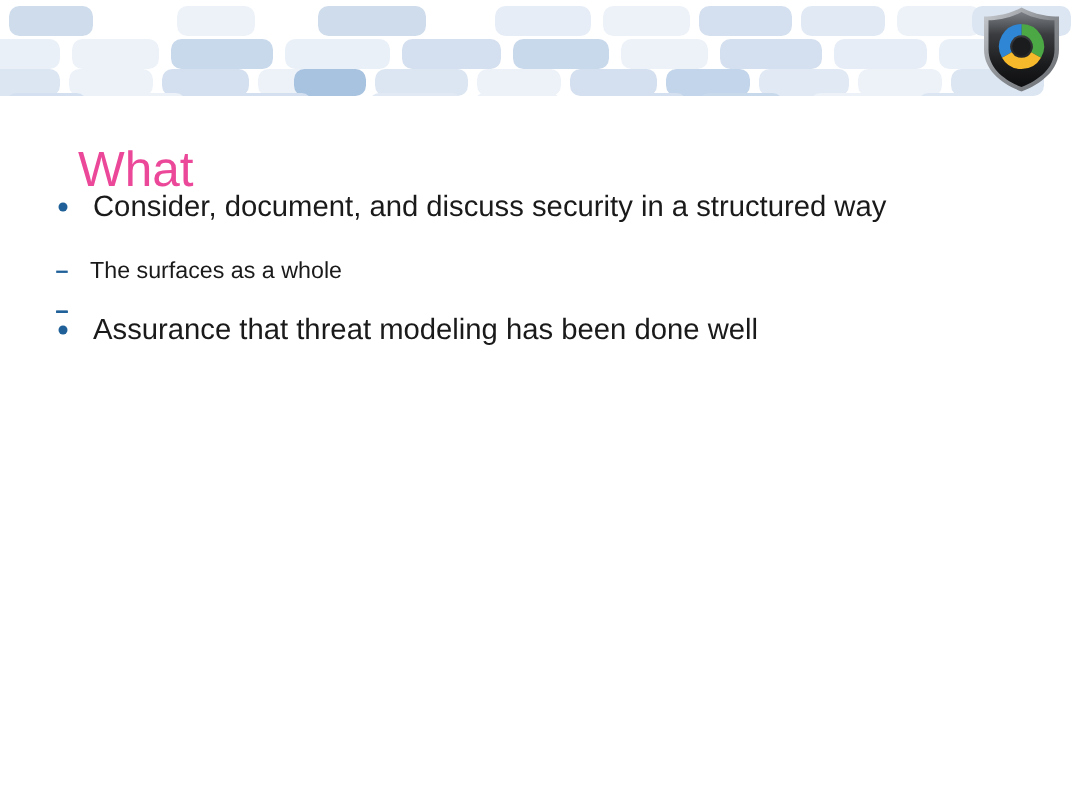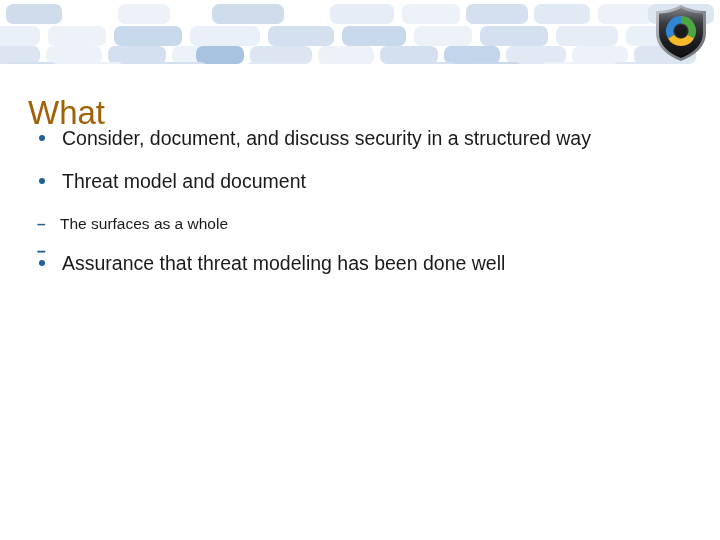--- a/index.html
+++ b/index.html
@@ -172,30 +172,26 @@
       <path d="M31 5 C23 9.5, 14 10.5, 9 10.5 L9 30 C9 42.5, 19.5 50.5, 31 55 C42.5 50.5, 53 42.5, 53 30 L53 10.5 C48 10.5, 39 9.5, 31 5 Z" fill="url(#shieldGrad)"></path>
       <g transform="translate(31,28)">
         <path d="M0,-15 A15,15 0 0,1 13,7.5 L6.5,3.8 A7.5,7.5 0 0,0 0,-7.5 Z" fill="#4CA845"></path>
         <path d="M0,-15 A15,15 0 0,0 -13,7.5 L-6.5,3.8 A7.5,7.5 0 0,1 0,-7.5 Z" fill="#2E86D4"></path>
         <path d="M-13,7.5 A15,15 0 0,0 13,7.5 L6.5,3.8 A7.5,7.5 0 0,1 -6.5,3.8 Z" fill="#F5B92B"></path>
         <circle cx="0" cy="0" r="6.2" fill="#1B1C1E"></circle>
       </g>
     </svg>
   </div>
 
-  <h1 id="title" style="color: #a16207;">What</h1>
+  <h1 id="title" style="color: #ec4899; margin-left: 24px;">What</h1>
 
   <div id="body" style="color: rgb(26, 26, 26);">
       <div class="lvl1">
         <span class="bullet-dot" style="background: rgb(31, 96, 153);"></span>
         <span class="txt">Consider, document, and discuss security in a structured way</span>
-      </div>
-      <div class="lvl1">
-        <span class="bullet-dot" style="background: rgb(31, 96, 153);"></span>
-        <span class="txt">Threat model and document</span>
       </div>
       <div class="sub-list">
         <div class="lvl2"><span class="bullet-dash" style="color: rgb(31, 96, 153);">–</span><span>The surfaces as a whole</span></div>
         <div class="lvl2"><span class="bullet-dash" style="color: rgb(31, 96, 153);">–</span></div>
         <div class="lvl2"><span class="bullet-dash" style="color: rgb(31, 96, 153);">–</span></div>
       </div>
       <div class="spacer-after-sub"></div>
       <div class="lvl1">
         <span class="bullet-dot" style="background: rgb(31, 96, 153);"></span>
         <span class="txt">Assurance that threat modeling has been done well</span>

